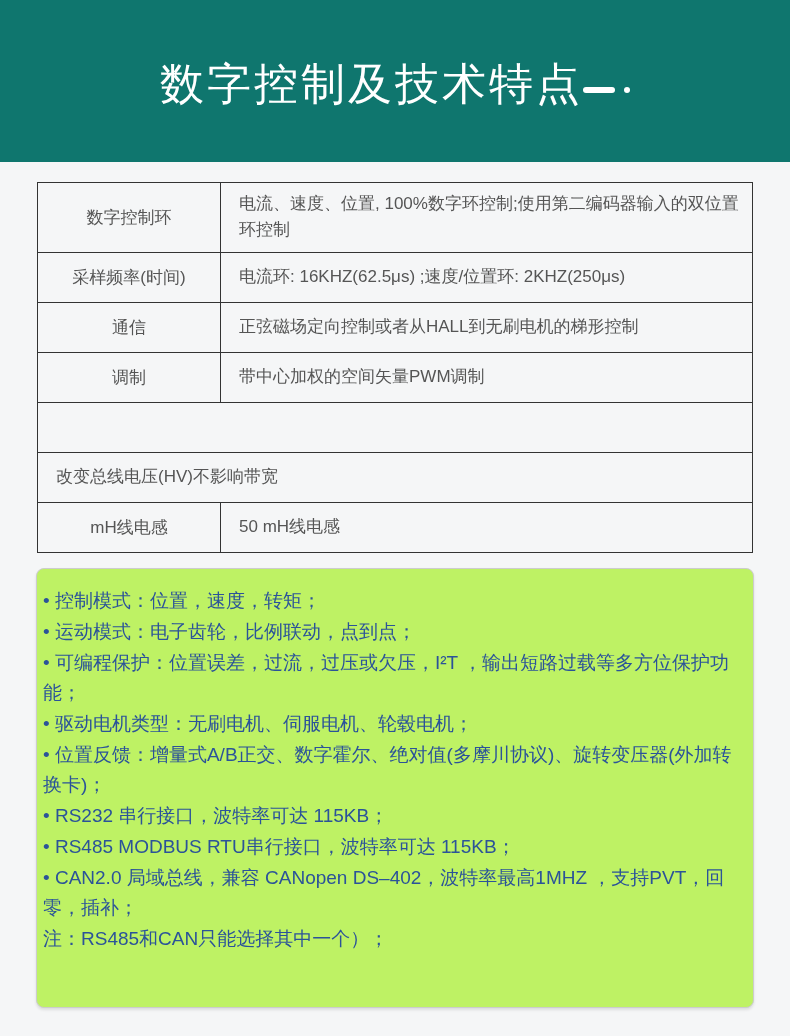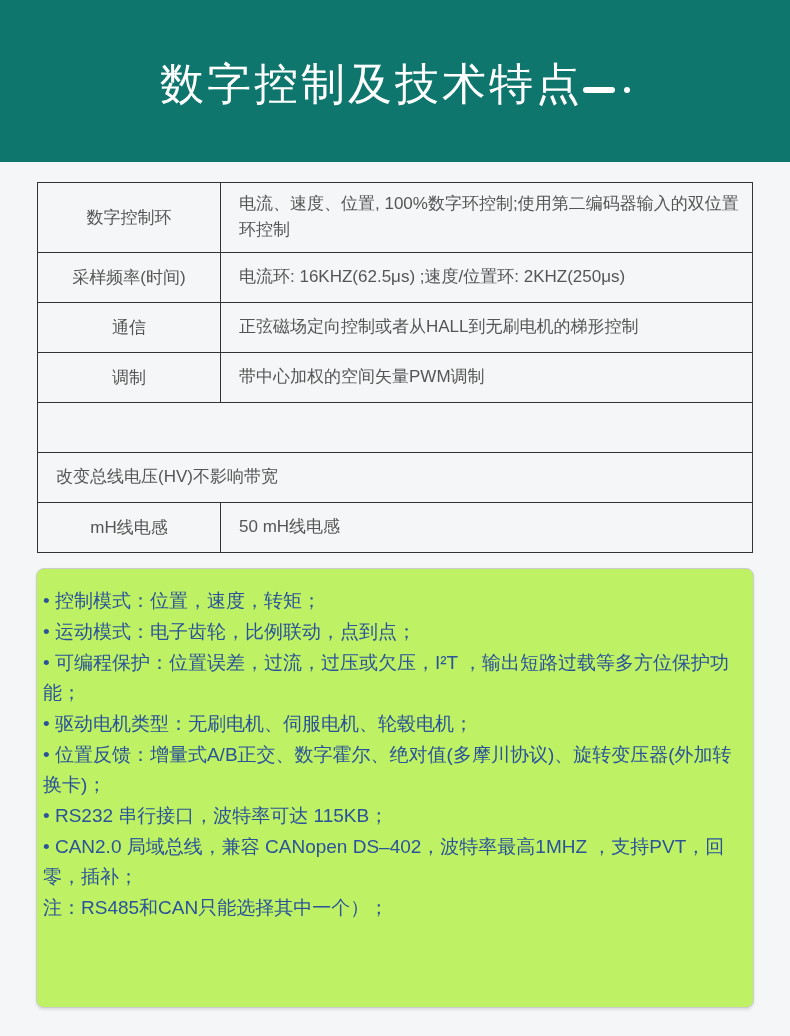--- a/index.html
+++ b/index.html
@@ -92,15 +92,16 @@
   </div>
 </div>
 
 <div class="features">
   <div class="feature-item">• 控制模式：位置，速度，转矩；</div>
   <div class="feature-item">• 运动模式：电子齿轮，比例联动，点到点；</div>
   <div class="feature-item">• 可编程保护：位置误差，过流，过压或欠压，I²T ，输出短路过载等多方位保护功能；</div>
   <div class="feature-item">• 驱动电机类型：无刷电机、伺服电机、轮毂电机；</div>
   <div class="feature-item">• 位置反馈：增量式A/B正交、数字霍尔、绝对值(多摩川协议)、旋转变压器(外加转换卡)；</div>
   <div class="feature-item">• RS232 串行接口，波特率可达 115KB；</div>
+  <div class="feature-item">• RS485 MODBUS RTU串行接口，波特率可达 115KB；</div>
   <div class="feature-item">• CAN2.0 局域总线，兼容 CANopen DS–402，波特率最高1MHZ ，支持PVT，回零，插补；</div>
   <div class="feature-item">注：RS485和CAN只能选择其中一个）；</div>
 </div>
 
 </body></html>

